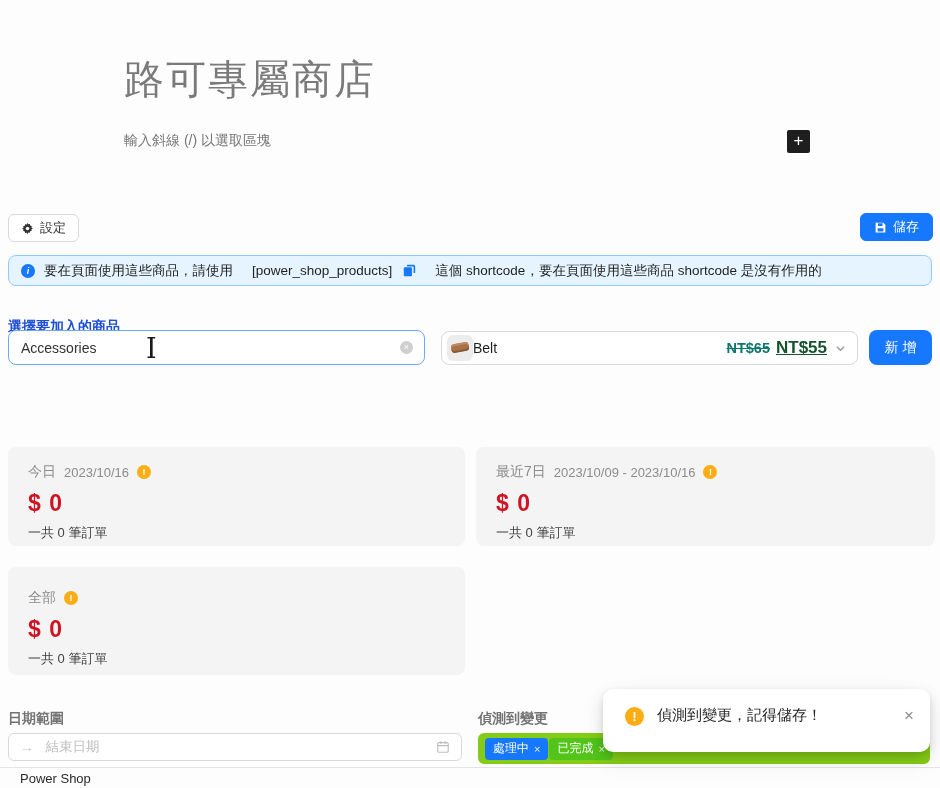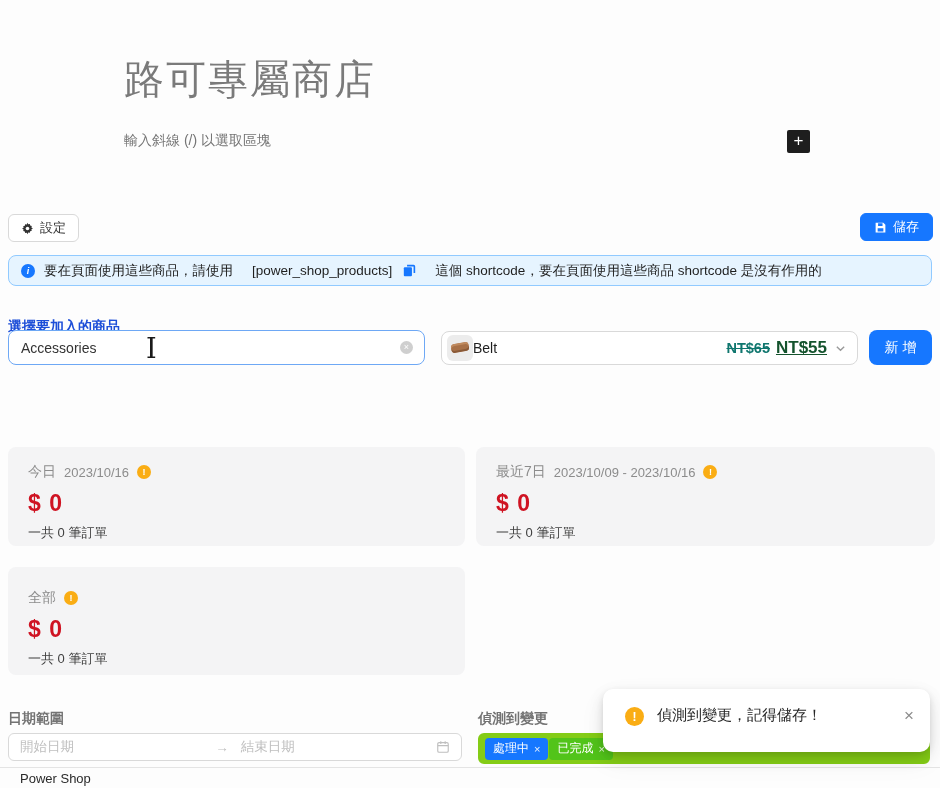--- a/index.html
+++ b/index.html
@@ -180,21 +180,20 @@
     <div class="stat-head">
       <span>全部</span>
       <span class="round-badge badge-orange">!</span>
     </div>
     <div class="stat-amount">$ 0</div>
     <div class="stat-orders">一共 0 筆訂單</div>
   </div>
 
   <div class="abs filter-label lbl-date">日期範圍</div>
   <div class="abs range-picker">
-    <span class="ph">開始日期</span>
     <span class="arrow">→</span>
     <span class="ph">結束日期</span>
     <span style="display:inline-flex;">
       <svg width="14" height="14" viewBox="0 0 16 16" fill="none" stroke="#bfbfbf" stroke-width="1.3">
           <rect x="2" y="3" width="12" height="11" rx="1.5"></rect>
           <path d="M2 6.5h12M5.5 1.5v3M10.5 1.5v3"></path>
         </svg>
     </span>
   </div>
 

